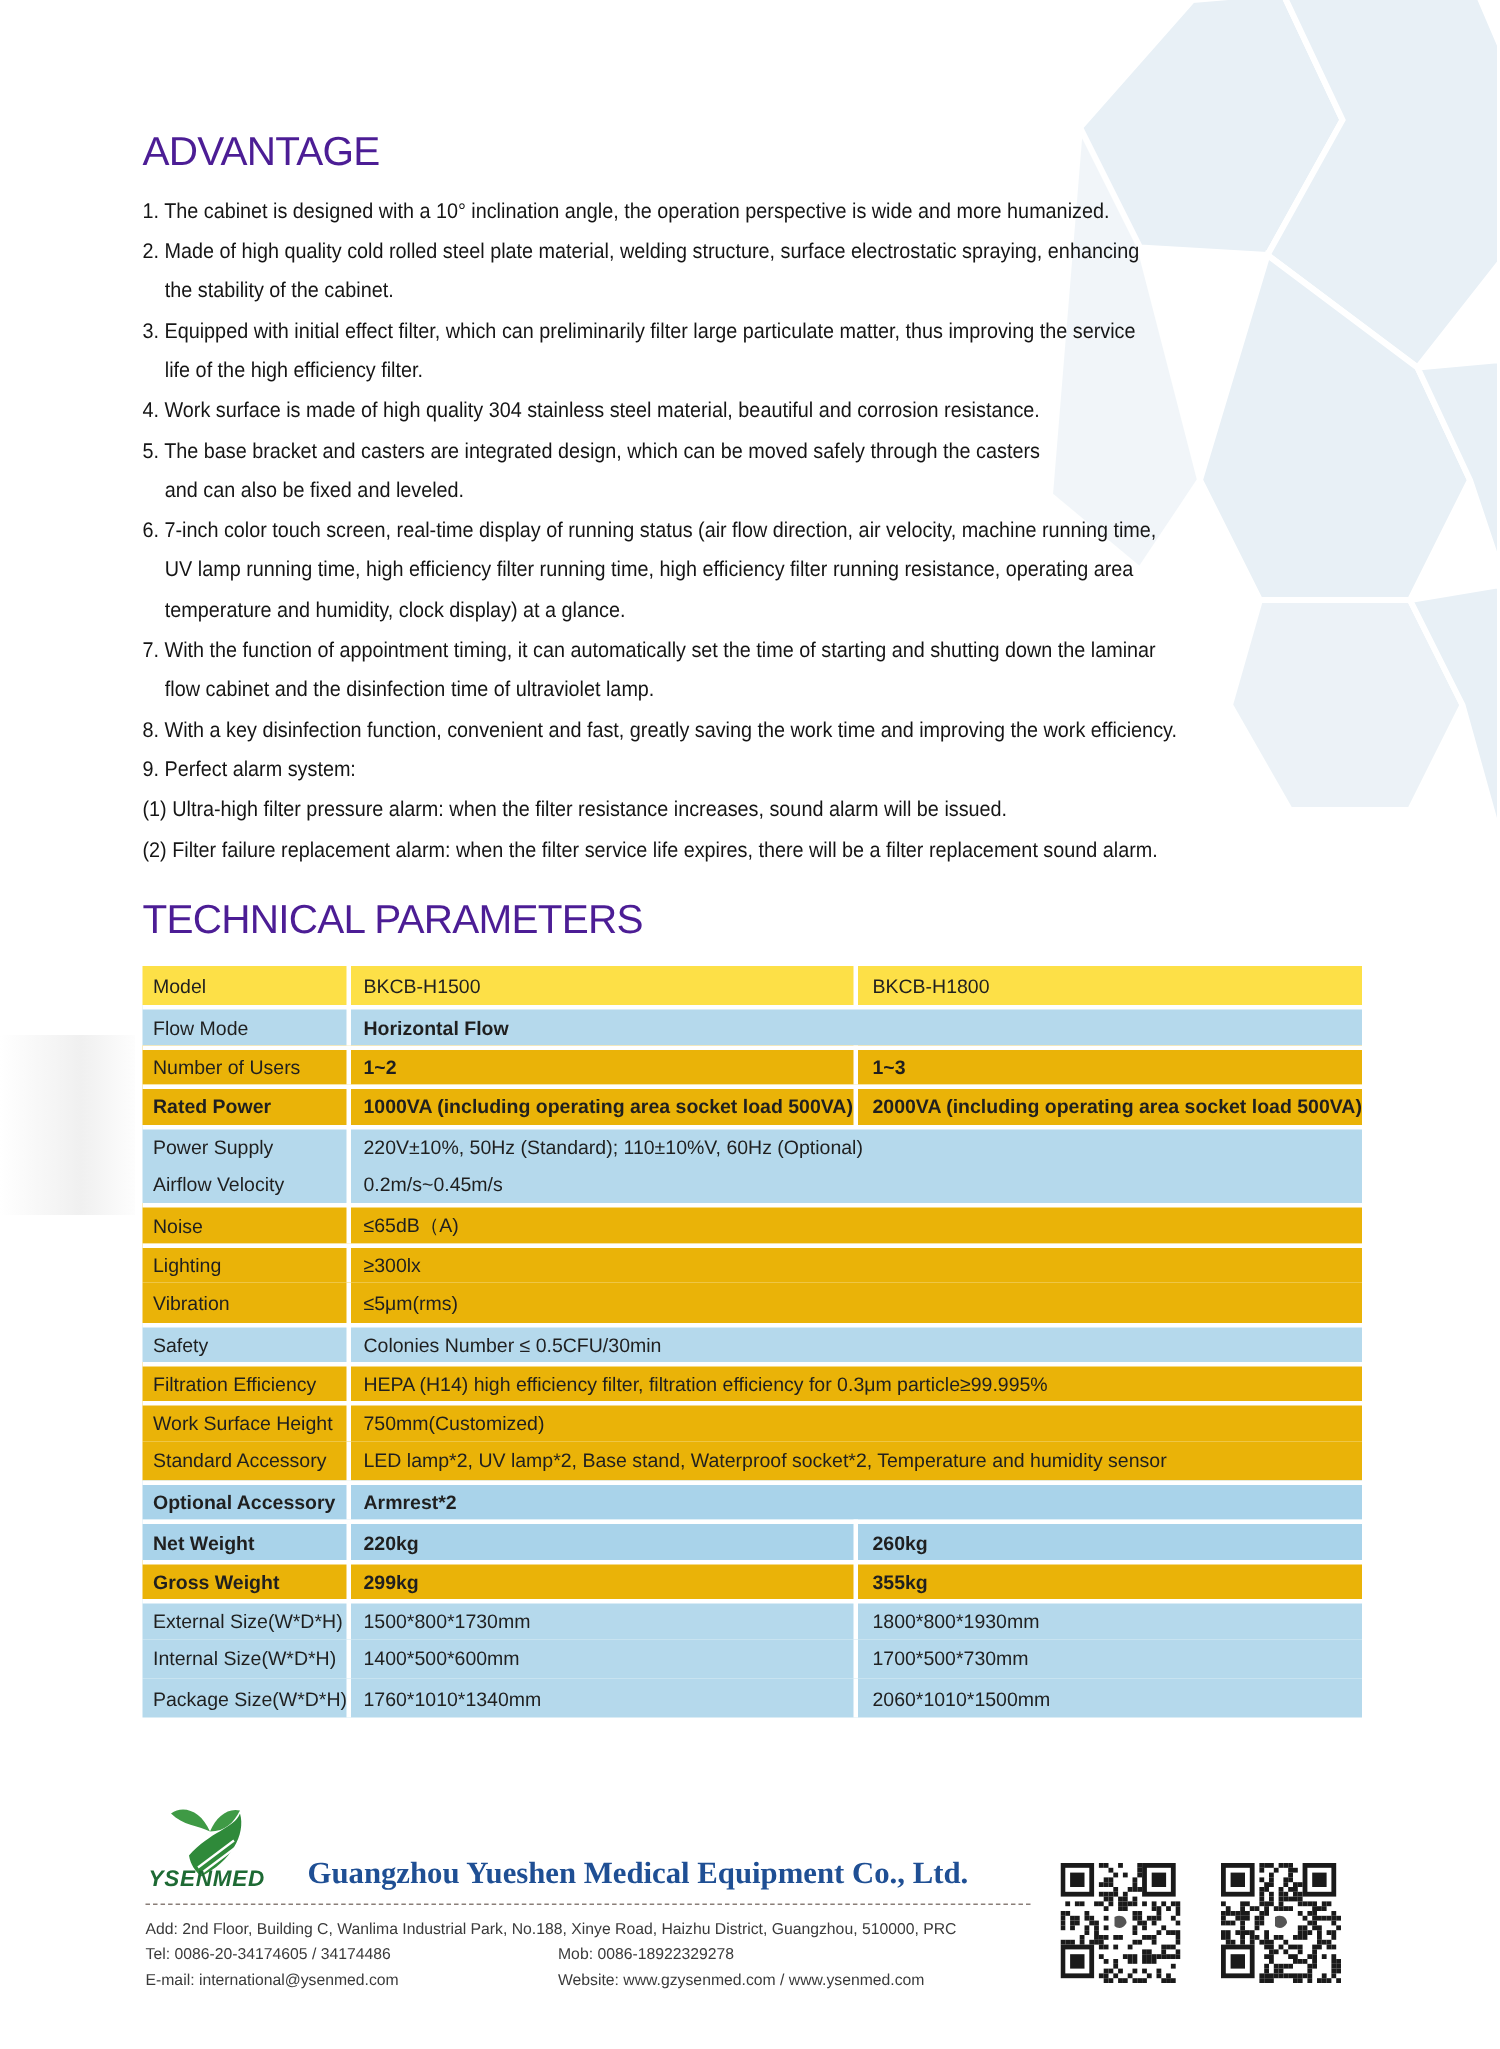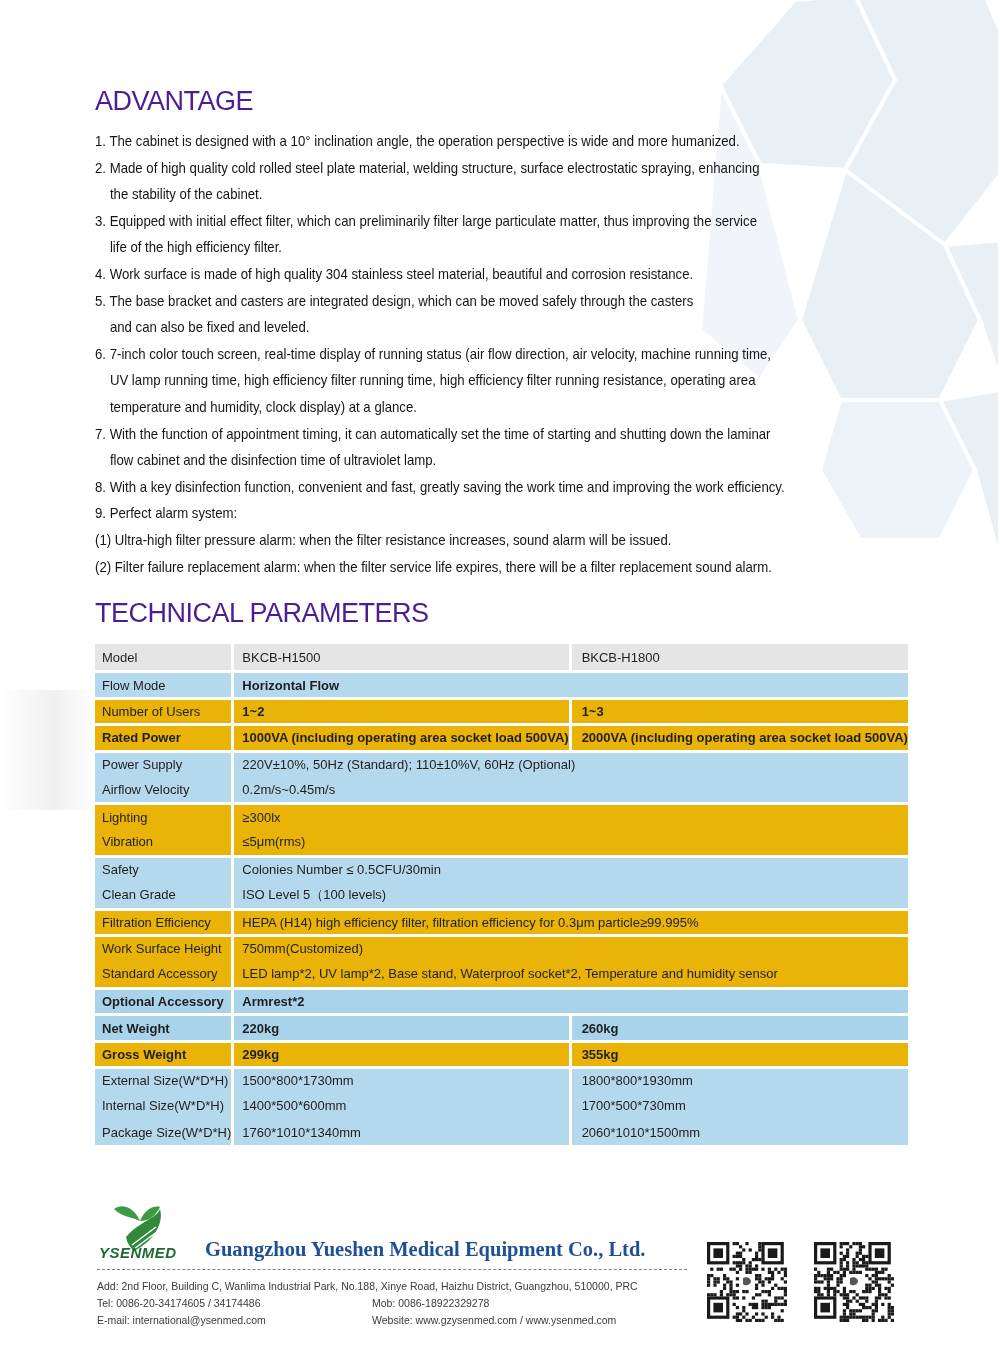--- a/index.html
+++ b/index.html
@@ -20,21 +20,21 @@
     font-family: "Liberation Sans", sans-serif; transform: scaleX(0.93); transform-origin: left center; }
   .adv-line.indent { padding-left: 16px; }
 
   .spec-table { position: absolute; left: 95px; top: 644px; width: 801px; border-collapse: separate; border-spacing: 0; }
   .spec-table td { font-size: 13px; height: 26.4px; padding: 0 0 0 7px; color: #1f1f1f; vertical-align: middle; white-space: nowrap; }
   .spec-table td.lbl { width: 150px; }
   .spec-table td.v1 { width: 316px; padding-left: 8px; }
   .spec-table td.v2 { padding-left: 10px; }
   .bold { font-weight: bold; }
 
-  .c-head td { background: #e5e5e5; }
+  .c-head td { background: #fde047; }
   .c-a td { background: #b5d9ec; }
   .c-b td { background: #eab308; }
   .c-c td { background: #eab308; }
   .c-d td { background: #a9d3ea; }
 
   .sep-top td { border-top: 3px solid #ffffff; margin-top: 30px; }
   .spec-table td.lbl { border-right: 3px solid #ffffff; }
   .spec-table td.v1.split { border-right: 3px solid #ffffff; }
 
   .footer-logo { position: absolute; left: 100px; top: 1197px; width: 80px; height: 66px; }
@@ -106,35 +106,35 @@
         <td class="v2 bold">2000VA (including operating area socket load 500VA)</td>
       </tr>
       <tr class="c-a sep-top">
         <td class="lbl">Power Supply</td>
         <td class="v1" colspan="2">220V±10%, 50Hz (Standard); 110±10%V, 60Hz (Optional)</td>
       </tr>
       <tr class="c-a">
         <td class="lbl">Airflow Velocity</td>
         <td class="v1" colspan="2">0.2m/s~0.45m/s</td>
       </tr>
+      <tr class="c-b sep-top">
+        <td class="lbl">Noise</td>
+        <td class="v1" colspan="2">≤65dB（A)</td>
+      </tr>
       <tr class="c-c sep-top">
         <td class="lbl">Lighting</td>
         <td class="v1" colspan="2">≥300lx</td>
       </tr>
       <tr class="c-c">
         <td class="lbl">Vibration</td>
         <td class="v1" colspan="2">≤5μm(rms)</td>
       </tr>
       <tr class="c-a sep-top">
         <td class="lbl">Safety</td>
         <td class="v1" colspan="2">Colonies Number ≤ 0.5CFU/30min</td>
-      </tr>
-      <tr class="c-a">
-        <td class="lbl">Clean Grade</td>
-        <td class="v1" colspan="2">ISO Level 5（100 levels)</td>
       </tr>
       <tr class="c-b sep-top">
         <td class="lbl">Filtration Efficiency</td>
         <td class="v1" colspan="2">HEPA (H14) high efficiency filter, filtration efficiency for 0.3μm particle≥99.995%</td>
       </tr>
       <tr class="c-c sep-top">
         <td class="lbl">Work Surface Height</td>
         <td class="v1" colspan="2">750mm(Customized)</td>
       </tr>
       <tr class="c-c">

